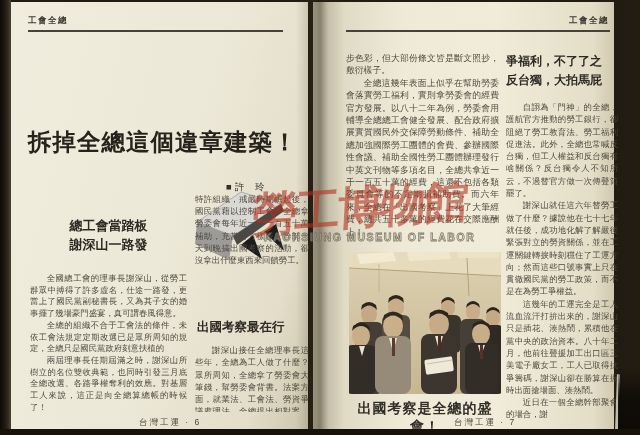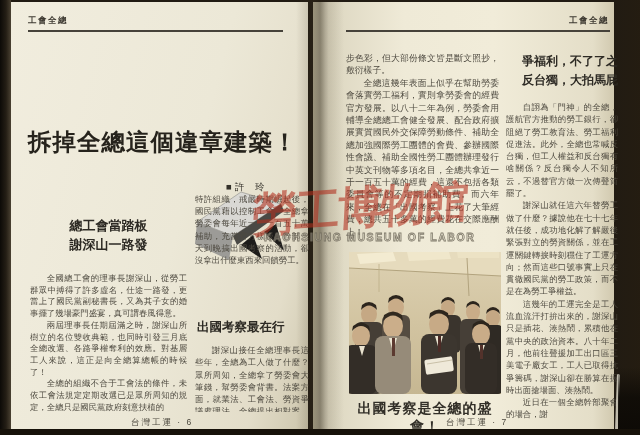--- a/index.html
+++ b/index.html
@@ -28,21 +28,21 @@
   .gutter{left:296px;top:0;width:48px;height:435px;pointer-events:none;
     background:linear-gradient(to right,rgba(60,50,30,0) 0%,rgba(60,50,30,.22) 35%,rgba(38,30,16,.42) 50%,rgba(60,50,30,.14) 68%,rgba(60,50,30,0) 100%);}
 
   
   .hdr{font-size:8.5px;font-weight:bold;letter-spacing:1.5px;color:#3d3931;}
   .rule{height:2px;background:#46423a;}
   .body-text{font-family:"Liberation Serif",serif;color:#4e4a40;text-align:justify;}
   .body-text p{margin:0;text-indent:2em;}
   .body-text p.noindent{text-indent:0;}
   .subhead{font-family:"Liberation Serif",serif;font-weight:bold;color:#2d2a24;}
-  .footer{font-size:8.5px;letter-spacing:2px;color:#4b473d;}
+  .footer{font-size:8.5px;letter-spacing:2px;color:#4b473d;margin-left:8px;}
 
   
   .hdr-l{left:17px;top:13px;}
   .rule-l{left:17px;top:28px;width:255px;}
   .headline{left:17px;top:124px;font-size:23.5px;font-weight:bold;letter-spacing:1px;
     color:#26231c;white-space:nowrap;}
   .byline{left:215px;top:179px;font-size:9.5px;color:#34312a;}
   .byline .nm{letter-spacing:4px;margin-left:3px;}
   .col1{left:19px;top:214px;width:157px;height:196px;overflow:hidden;}
   .col1 .subhead{display:block;text-align:center;font-size:13px;line-height:19px;margin-bottom:19px;}
@@ -55,21 +55,21 @@
 
   
   .hdr-r{right:5px;top:13px;}
   .rule-r{left:33px;top:28px;width:264px;}
   .col1r{left:33px;top:50px;width:153px;height:200px;overflow:hidden;}
   .col1r .body-text{font-size:8.8px;line-height:12.4px;}
   .photo{left:36px;top:250px;width:152px;height:142px;overflow:hidden;}
   .caption{left:30px;top:398px;width:164px;text-align:center;font-size:14px;
     font-weight:bold;letter-spacing:1px;color:#322f28;}
   .col2r{left:193px;top:50px;width:112px;height:378px;overflow:hidden;}
-  .col2r .subhead{display:block;text-align:right;font-size:12px;line-height:19px;margin-bottom:12px;}
+  .col2r .subhead{display:block;text-align:left;font-size:12px;line-height:19px;margin-bottom:12px;}
   .col2r .body-text{font-size:8.4px;line-height:12.3px;}
   .footer-r{left:133px;top:415px;}
 
   
   .wm{left:238px;top:178px;width:290px;height:80px;pointer-events:none;z-index:9;}
   .wm-cjk{position:absolute;left:14px;top:0;font-family:"DejaVu Serif",serif;font-weight:bold;
     font-size:45px;letter-spacing:-2px;white-space:nowrap;color:rgba(177,46,30,.58);
     transform:rotate(-4deg) skewX(-7deg);}
   .wm-latin{position:absolute;left:26px;top:53px;font-size:10.5px;font-weight:bold;
     letter-spacing:1.6px;white-space:nowrap;color:rgba(226,220,203,.35);
@@ -102,22 +102,22 @@
       </svg>
     </div>
 
     <div class="abs col1">
       <span class="subhead">
         <span>總工會當踏板</span><br>
         <span>謝深山一路發</span>
       </span>
       <div class="body-text">
         <p>全國總工會的理事長謝深山，從勞工群眾中搏得了許多虛名，仕途一路發，更當上了國民黨副秘書長，又為其子女的婚事擺了幾場豪門盛宴，真可謂春風得意。</p>
+        <p>全總的組織不合于工會法的條件，未依工會法規定定期改選已是眾所周知的規定，全總只是國民黨政府刻意扶植的</p>
         <p>兩屆理事長任期屆滿之時，謝深山所樹立的名位雙收典範，也同時引發三月底全總改選、各路爭權奪利的效應。對基層工人來說，這正是向全總算總帳的時候了！</p>
-        <p>全總的組織不合于工會法的條件，未依工會法規定定期改選已是眾所周知的規定，全總只是國民黨政府刻意扶植的</p>
       </div>
     </div>
 
     <div class="abs col2">
       <div class="body-text">
         <p class="noindent">特許組織，戒嚴時期崛起後，國民黨藉以控制工會。全總拿勞委會每年近一千一百五十萬補助，充當官方樣板，幹部一天到晚搞出國考察的活動，卻沒拿出什麼東西來回饋勞工。</p>
       </div>
       <span class="subhead">
         <br>
         <span>出國考察最在行</span>

